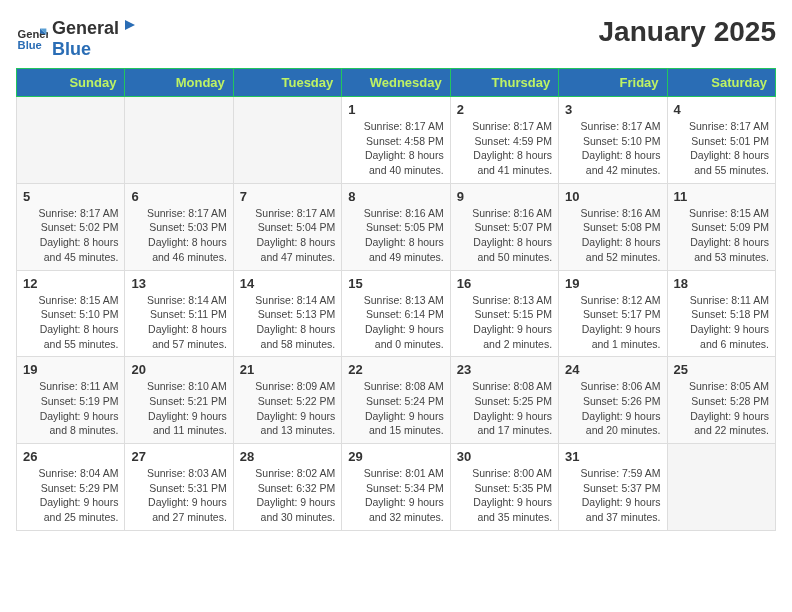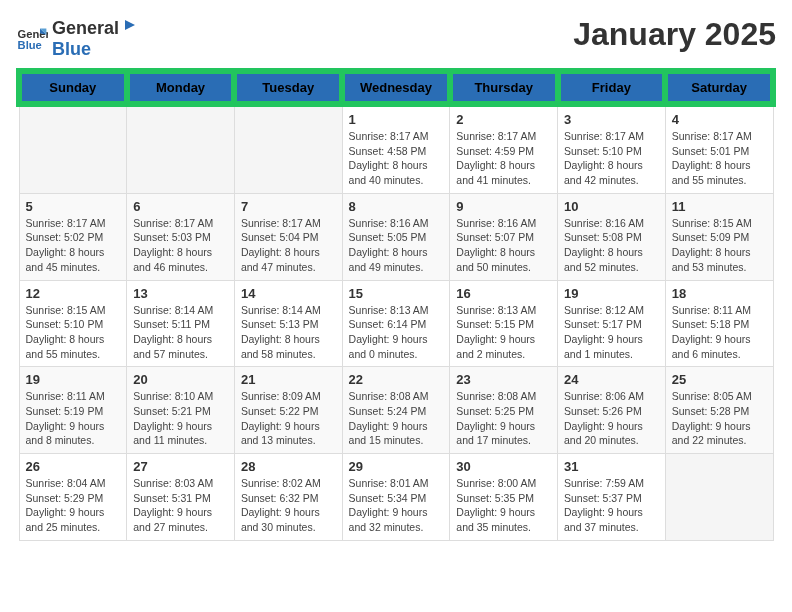--- a/index.html
+++ b/index.html
@@ -32,40 +32,40 @@
       color: #2a6db5;
     }
     .logo-icon {
       width: 32px;
       height: 32px;
     }
     .title-section {
       text-align: right;
     }
     .calendar-title {
-      font-size: 32px;
+      font-size: 28px;
       font-weight: bold;
       color: #333;
     }
     .calendar-subtitle {
       font-size: 14px;
       color: #555;
     }
     .calendar {
       width: 100%;
       border-collapse: collapse;
       border: 1px solid #ccc;
     }
     .calendar th {
       background-color: #2a6db5;
-      color: #000000;
-      text-align: center;
+      color: #bef264;
+      text-align: right;
       padding: 6px 8px;
       font-size: 13px;
-      border: 6px solid #22c55e;
+      border: 1px solid #22c55e;
     }
     .calendar td {
       vertical-align: top;
       padding: 5px 6px;
       border: 1px solid #ddd;
       width: calc(100% / 7);
       min-height: 80px;
       background: #fff;
       font-size: 11px;
       color: #333;
@@ -76,20 +76,21 @@
     .day-number {
       font-size: 13px;
       font-weight: bold;
       margin-bottom: 2px;
       color: #333;
     }
     .day-info {
       font-size: 10.5px;
       color: #444;
       line-height: 1.4;
+      text-align: right;
     }
     .empty-cell {
       background: #f5f5f5 !important;
     }
   </style>
 </head>
 <body>
 
 <div class="header">
   <div class="logo">

